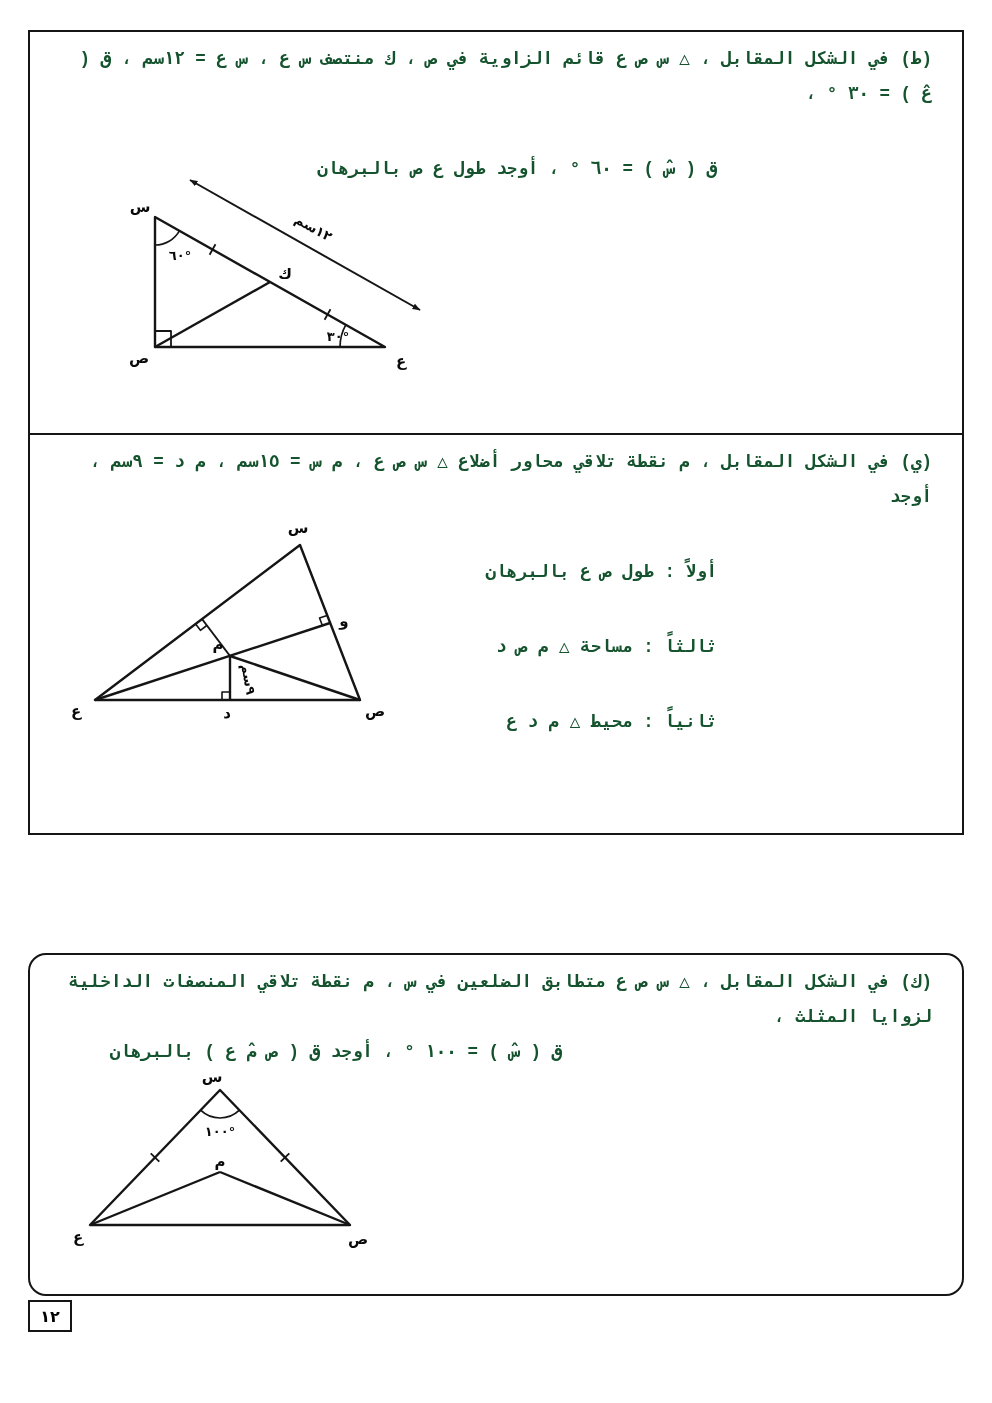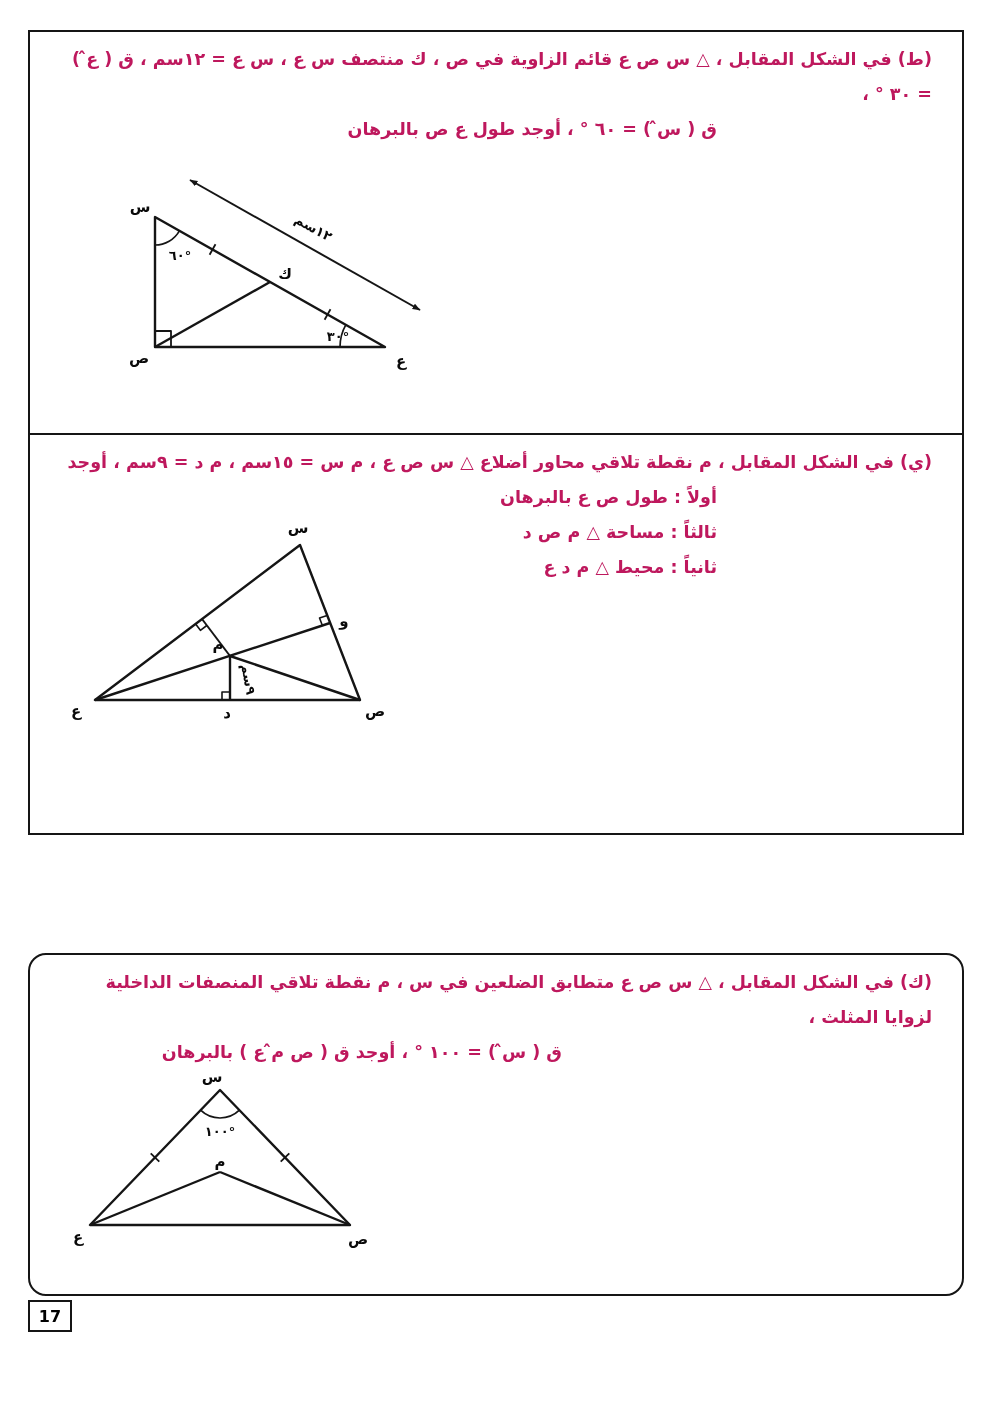--- a/index.html
+++ b/index.html
@@ -8,23 +8,23 @@
     background:#ffffff;color:#000;
     font-family:"DejaVu Sans",sans-serif;overflow:hidden;
   }
   .box{position:absolute;left:28px;width:936px;border:2px solid #151515;background:#fff;box-sizing:border-box;}
   .box1{top:30px;height:412px;}
   .box2{top:433px;height:402px;}
   .box3{top:953px;height:343px;border-radius:18px;}
   .txt{
     direction:rtl;text-align:right;font-weight:bold;
     font-size:17.5px;line-height:2.0;
-    padding:10px 30px 0 30px;color:#be185d;
+    padding:10px 30px 0 30px;color:#14532d;font-family:Liberation Mono, monospace;
   }
-  .ind-a{padding-right:215px;}
+  .ind-a{padding-right:215px;margin-top:40px;}
   .ind-b{padding-right:370px;}
   .diag{position:absolute;}
   .diag text{font-family:"DejaVu Sans",sans-serif;font-weight:bold;fill:#0a0a0a;}
   .pagenum{
     position:absolute;left:28px;top:1300px;width:44px;height:32px;
     border:2px solid #151515;display:flex;align-items:center;justify-content:center;
     font-weight:bold;font-size:16px;box-sizing:border-box;
   }
 </style>
 </head>
@@ -112,15 +112,15 @@
       <g font-size="15" text-anchor="middle">
         <text x="162" y="32">س</text>
         <text x="28" y="192">ع</text>
         <text x="308" y="194">ص</text>
         <text x="170" y="117">م</text>
         <text x="170" y="86" font-size="13">١٠٠°</text>
       </g>
     </svg>
   </div>
 
-  <div class="pagenum">17</div>
+  <div class="pagenum">١٢</div>
 
 </div>
 
 </body></html>

